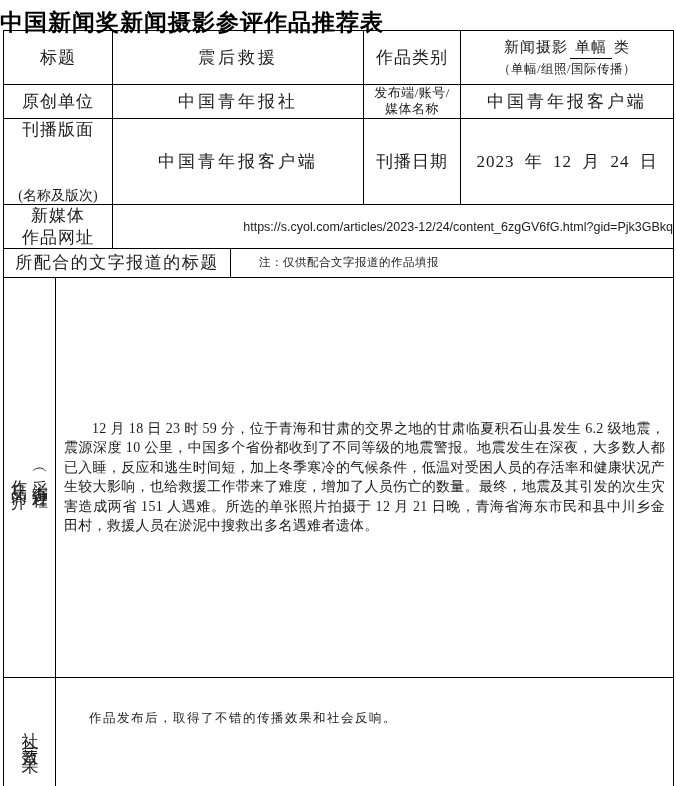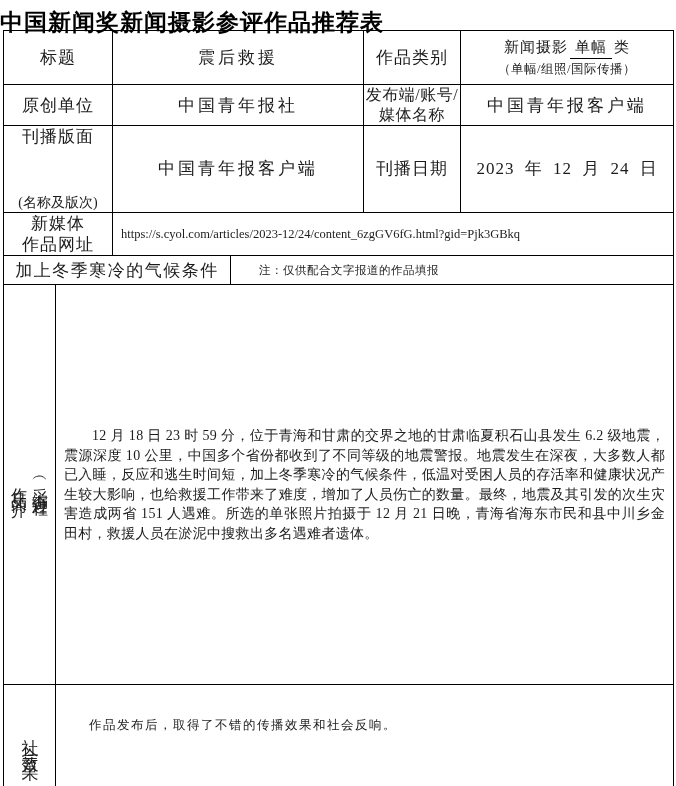--- a/index.html
+++ b/index.html
@@ -49,26 +49,26 @@
   .cat-main .u {
     display: inline-block;
     border-bottom: 1.5px solid #000;
     padding: 0 5px 1px 5px;
     margin: 0 2px;
   }
   .cat-sub { font-size: 12.5px; letter-spacing: 0.5px; margin-top: 2px; }
   .two-line { line-height: 1.25; }
   .two-line .l1 { font-size: 17px; letter-spacing: 1px; }
   .two-line .l2 { font-size: 14px; letter-spacing: 0px; margin-top: 47px; }
-  .small-lbl { font-size: 16px; line-height: 1.25; letter-spacing: 0.5px; }
+  .small-lbl { font-size: 13px; line-height: 1.25; letter-spacing: 0.5px; }
   .date { font-size: 17px; letter-spacing: 1px; word-spacing: 5px; }
   .url-cell {
-    text-align: left;
-    padding-left: 8px;
-    font-family: Liberation Serif, serif;
+    text-align: right;
+    padding-left: 2px;
+    font-family: Liberation Sans, sans-serif;
     font-size: 12.5px;
     letter-spacing: 0;
   }
   .wide-lbl { font-size: 17px; letter-spacing: 1.5px; }
   .note-cell {
     text-align: left;
     padding-left: 28px;
     font-size: 11.5px;
     letter-spacing: 0.5px;
     font-family: Liberation Mono, monospace;
@@ -162,21 +162,21 @@
 
       <tr class="r5">
         <td colspan="2" class="two-line">
           <div class="l1">新媒体</div>
           <div class="l1">作品网址</div>
         </td>
         <td colspan="4" class="url-cell">https://s.cyol.com/articles/2023-12/24/content_6zgGV6fG.html?gid=Pjk3GBkq</td>
       </tr>
 
       <tr class="r6">
-        <td colspan="3" class="wide-lbl">加上冬季寒冷的气候条件</td>
+        <td colspan="3" class="wide-lbl">所配合的文字报道的标题</td>
         <td colspan="3" class="note-cell">注：仅供配合文字报道的作品填报</td>
       </tr>
 
       <tr class="r7">
         <td>
           <div class="vwrap">
             <div class="vcol">作品简介</div>
             <div class="vcol">（采编过程）</div>
           </div>
         </td>

